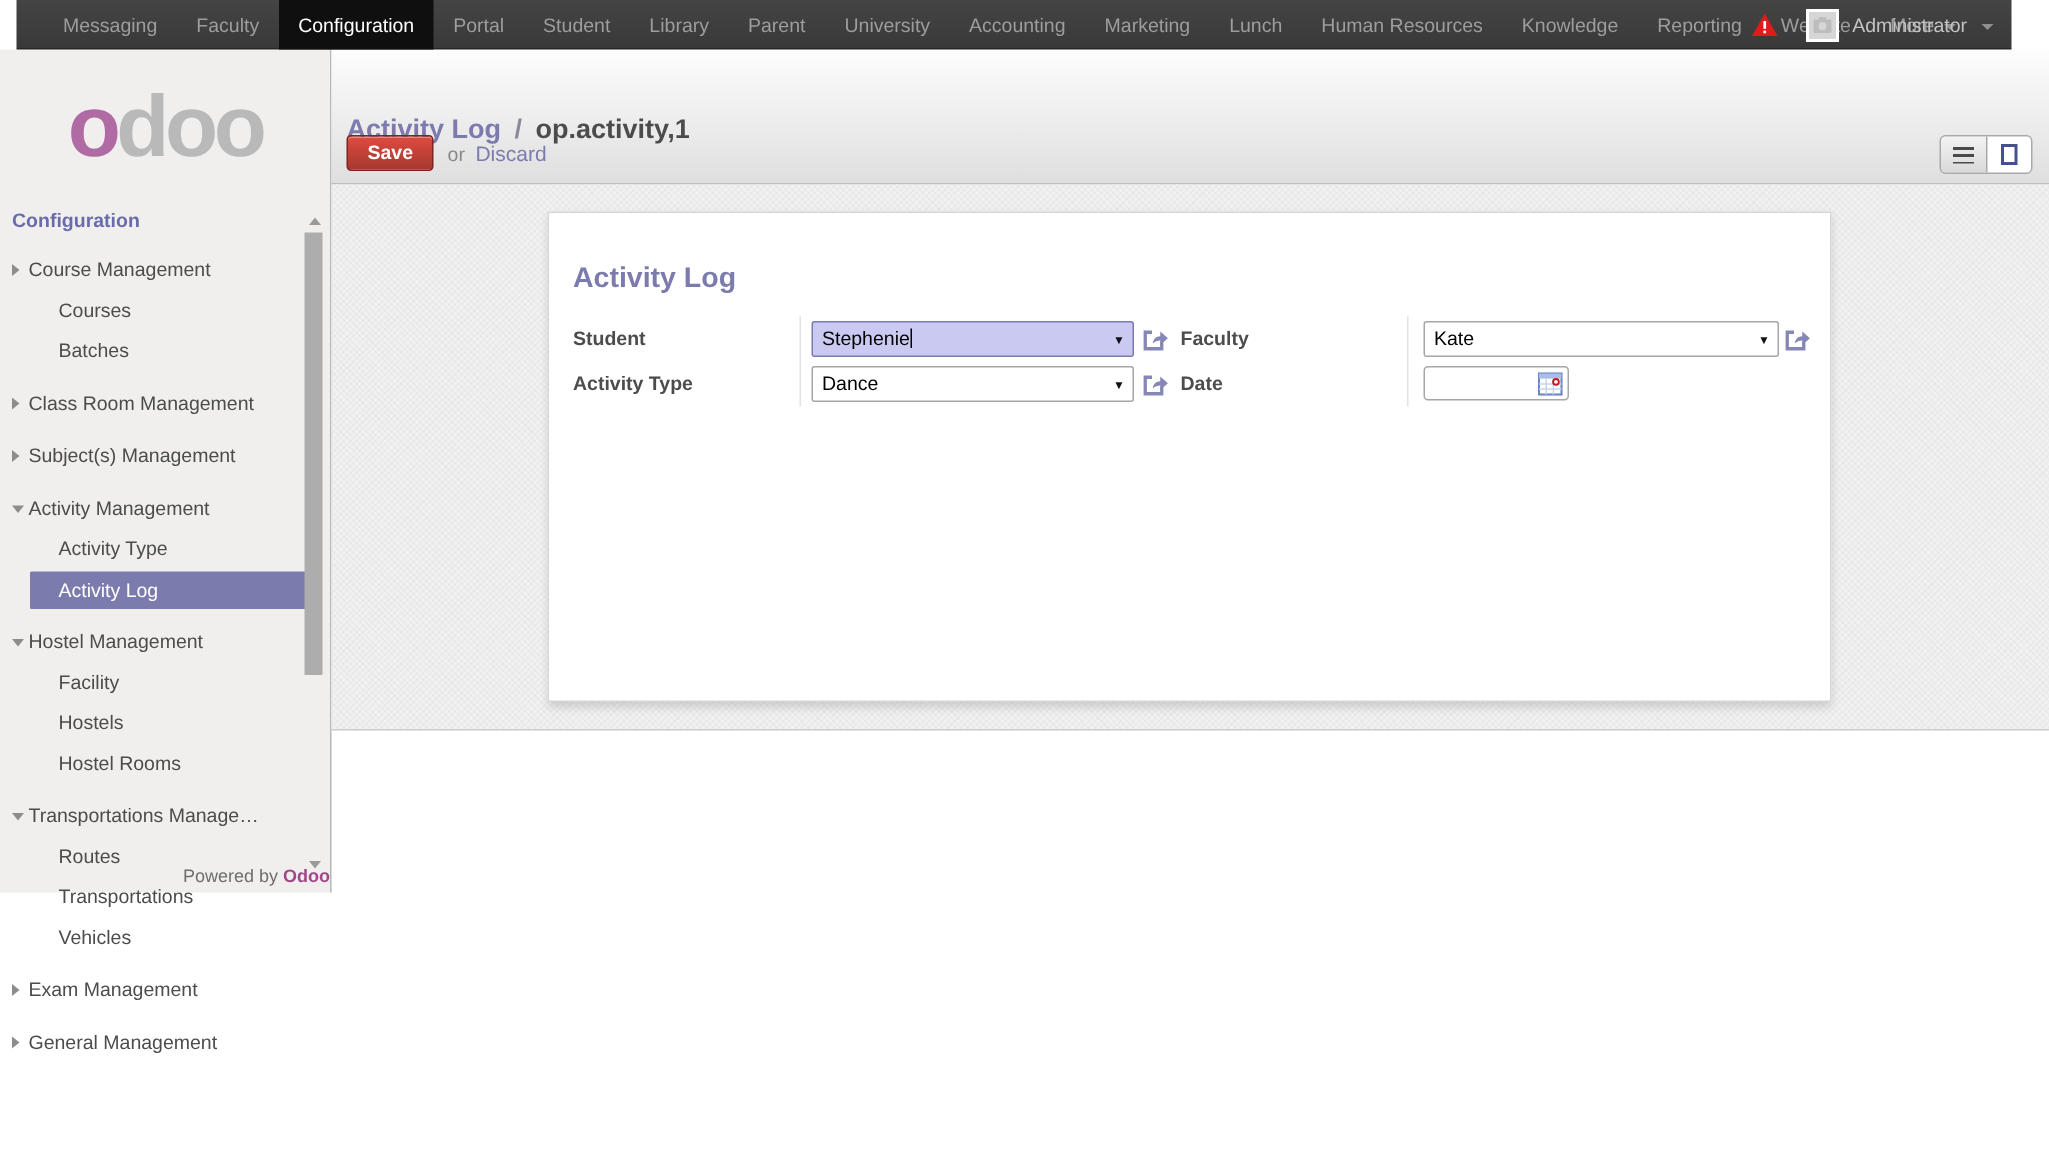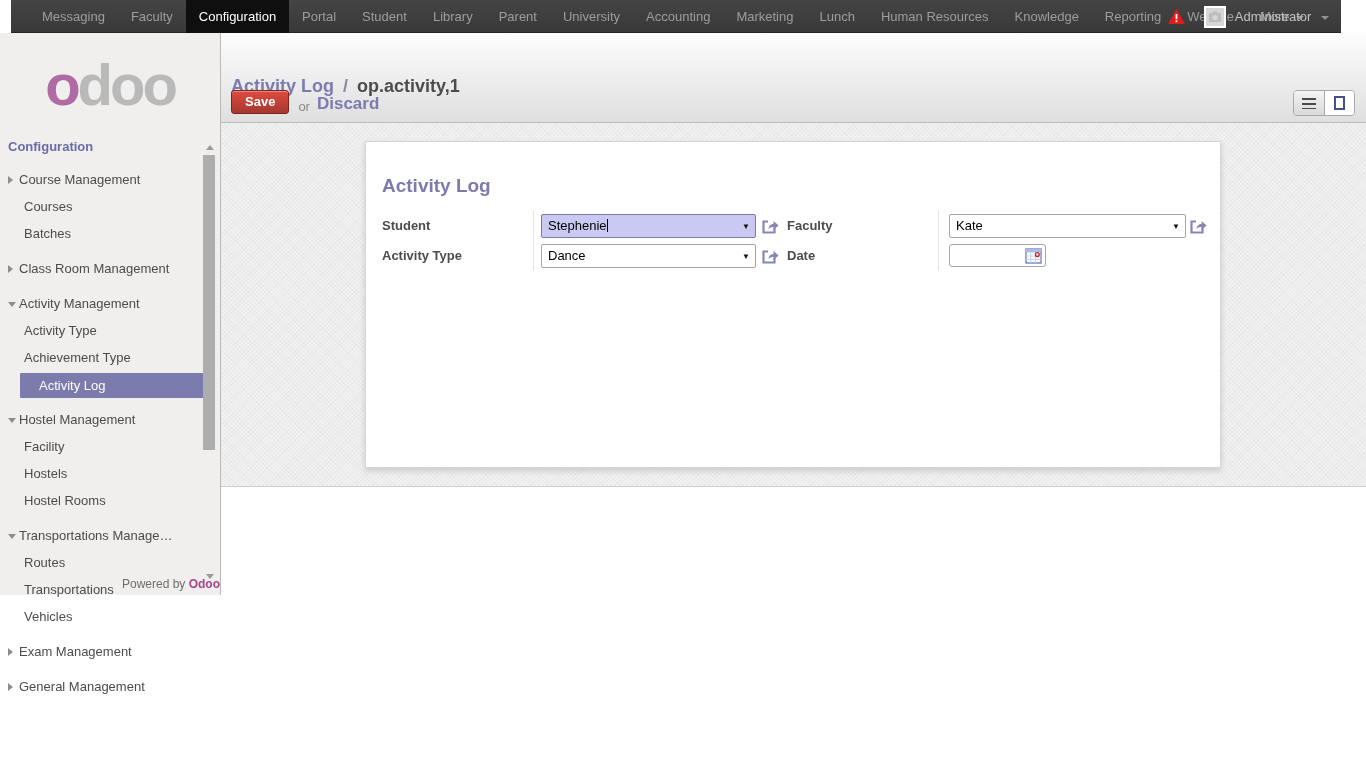--- a/index.html
+++ b/index.html
@@ -25,45 +25,45 @@
     background:#f0efee; border-right:1px solid #b9b9b9; }
   .logo { margin-top:24px; text-align:center; font-size:58px; font-weight:bold;
     letter-spacing:-3px; line-height:56px; color:#b9b9b9; user-select:none; }
   .logo .o1 { color:#b06aa4; }
   .side-heading { margin:26px 0 0 8px; font-size:13px; font-weight:bold; color:#6a6bab; }
   .side-menu { margin-top:12px; font-size:13px; color:#4c4c4c; }
   .side-parent { position:relative; padding:6px 0 6px 19px; margin-top:8px; cursor:pointer; white-space:nowrap; }
   .side-parent .tree-arrow { position:absolute; left:8px; top:10px; width:0; height:0; }
   .tree-arrow.collapsed { border-top:4px solid transparent; border-bottom:4px solid transparent; border-left:5px solid #8d8d8d; }
   .tree-arrow.expanded  { border-left:4px solid transparent; border-right:4px solid transparent; border-top:5px solid #8d8d8d; margin-top:2px; }
-  .side-child { padding:6px 0 6px 24px; cursor:pointer; white-space:nowrap; }
+  .side-child { padding:6px 0 6px 39px; cursor:pointer; white-space:nowrap; }
   .side-child.selected { background:#7c7bad; color:#fff; margin:2px 16px 2px 20px; padding:5px 0 5px 19px; border-radius:1px; }
   .side-scroll { position:absolute; right:5px; top:112px; bottom:16px; width:12px; }
   .scroll-up, .scroll-down { position:absolute; left:3px; width:0; height:0;
     border-left:4px solid transparent; border-right:4px solid transparent; }
   .scroll-up { top:0; border-bottom:5px solid #9a9a9a; }
   .scroll-down { bottom:0; border-top:5px solid #9a9a9a; }
   .scroll-thumb { position:absolute; top:10px; left:0; width:12px; height:295px; background:#adadad; }
   .powered { position:absolute; bottom:4px; width:100%; text-align:right; font-size:12px; color:#6e6e6e; }
   .powered b { color:#a24689; }
 
   
   .main { position:absolute; left:221px; top:33px; right:0; bottom:0; }
   .ctrl-header { position:relative; height:90px; background:linear-gradient(#fdfdfd,#dfdfdf);
     border-bottom:1px solid #bfbcbc; }
   .breadcrumb { position:absolute; left:10px; top:11px; font-size:18px; font-weight:bold;margin-top:32px; }
   .breadcrumb .bc-link { color:#7c7bad; cursor:pointer; }
   .breadcrumb .bc-sep { color:#8a8a9d; font-weight:bold; padding:0 4px; }
   .breadcrumb .bc-cur { color:#4c4c4c; }
-  .btn-row { position:absolute; left:10px; top:57px; display:flex; align-items:flex-end; }
+  .btn-row { position:absolute; left:10px; top:57px; display:flex; align-items:center; }
   .save-btn { background:linear-gradient(#df4b40,#a5382f); border:1px solid #7f231e; border-radius:3px;
     color:#fff; font-weight:bold; font-size:13px; padding:3px 13px 4px; cursor:pointer;
     box-shadow:inset 0 1px 0 rgba(255,255,255,.35); }
   .or-txt { color:#888; font-size:13px; margin:0 7px 0 9px; }
-  .discard-lnk { color:#7c7bad; font-size:17px; font-weight:bold; cursor:pointer; }
+  .discard-lnk { color:#7c7bad; font-size:14px; font-weight:normal; cursor:pointer; }
   .switcher { position:absolute; right:11px; top:57px; display:flex; border:1px solid #a9a9a9;
     border-radius:4px; overflow:hidden; }
   .sw-btn { width:30px; height:24px; display:flex; align-items:center; justify-content:center;
     background:linear-gradient(#f3f3f3,#d9d9d9); cursor:pointer; }
   .sw-btn + .sw-btn { border-left:1px solid #a9a9a9; }
   .sw-btn.active { background:#fff; }
   .list-glyph { width:14px; height:11px;
     background:repeating-linear-gradient(#4a4a4a 0 2px, transparent 2px 5px); }
   .form-glyph { width:11px; height:14px; border:2px solid #46518c; background:#fff; }
 
@@ -135,23 +135,23 @@
 </div>
 
 <div class="sidebar">
   <div class="logo"><span class="o1">o</span>doo</div>
   <div class="side-heading">Configuration</div>
   <div class="side-menu" id="side-menu">
       <div class="side-parent"><span class="tree-arrow collapsed"></span>Course Management</div>
       <div class="side-child">Courses</div>
       <div class="side-child">Batches</div>
       <div class="side-parent"><span class="tree-arrow collapsed"></span>Class Room Management</div>
+      <div class="side-parent"><span class="tree-arrow collapsed"></span>Subject(s) Management</div>
       <div class="side-parent"><span class="tree-arrow expanded"></span>Activity Management</div>
       <div class="side-child">Activity Type</div>
-      <div class="side-child">Achievement Type</div>
       <div class="side-child selected">Activity Log</div>
       <div class="side-parent"><span class="tree-arrow expanded"></span>Hostel Management</div>
       <div class="side-child">Facility</div>
       <div class="side-child">Hostels</div>
       <div class="side-child">Hostel Rooms</div>
       <div class="side-parent"><span class="tree-arrow expanded"></span>Transportations Manage…</div>
       <div class="side-child">Routes</div>
       <div class="side-child">Transportations</div>
       <div class="side-child">Vehicles</div>
       <div class="side-parent"><span class="tree-arrow collapsed"></span>Exam Management</div>

